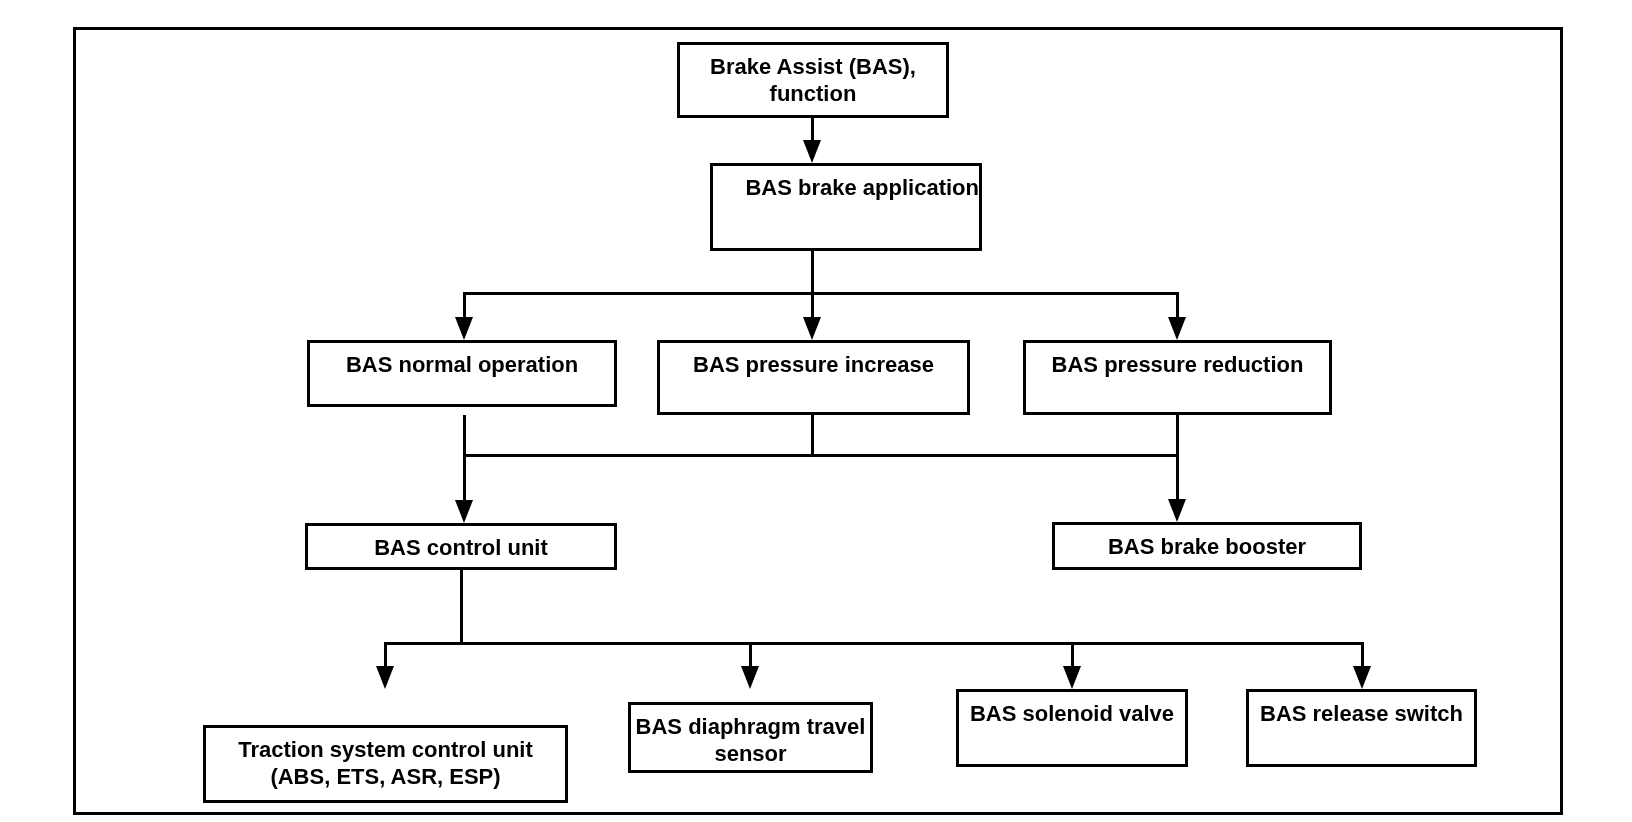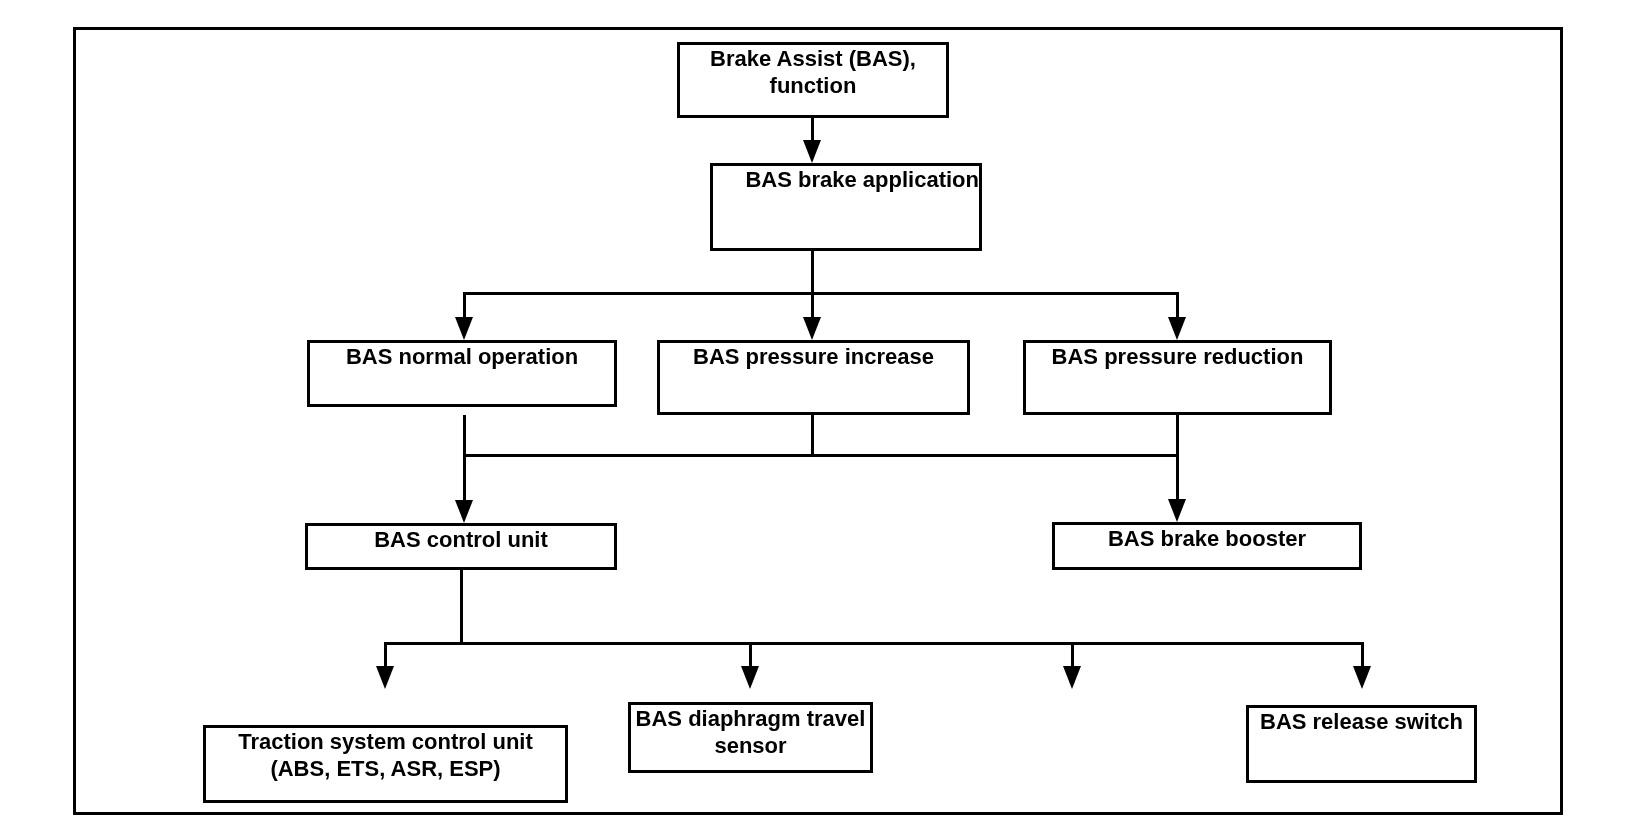--- a/index.html
+++ b/index.html
@@ -28,20 +28,21 @@
   .node {
     position: absolute;
     border: 3px solid #000000;
     box-sizing: border-box;
     background: #ffffff;
     text-align: center;
     z-index: 2;
   }
   .node .lbl {
     display: block;
+    padding-top: 8px;
     font-size: 22px;
     line-height: 27px;
     font-weight: bold;
     color: #000000;
     white-space: pre-line;
   }
   .edge {
     position: absolute;
     background: #000000;
     z-index: 1;
@@ -124,16 +125,19 @@
   <div class="arrow" style="left:1353px; top:666px;"></div>
 
   <div class="node" style="left:203px; top:689px; width:365px; height:78px;margin-top:36px;">
     <span class="lbl">Traction system control unit
 (ABS, ETS, ASR, ESP)</span>
   </div>
   <div class="node" style="left:628px; top:702px; width:245px; height:71px;">
     <span class="lbl">BAS diaphragm travel
 sensor</span>
   </div>
-  <div class="node" style="left:1246px; top:689px; width:231px; height:78px;margin-top:16px;">
+  <div class="node" style="left:956px; top:689px; width:232px; height:78px;">
+    <span class="lbl">BAS solenoid valve</span>
+  </div>
+  <div class="node" style="left:1246px; top:689px; width:231px; height:78px;">
     <span class="lbl">BAS release switch</span>
   </div>
 </div>
 
 </body></html>

